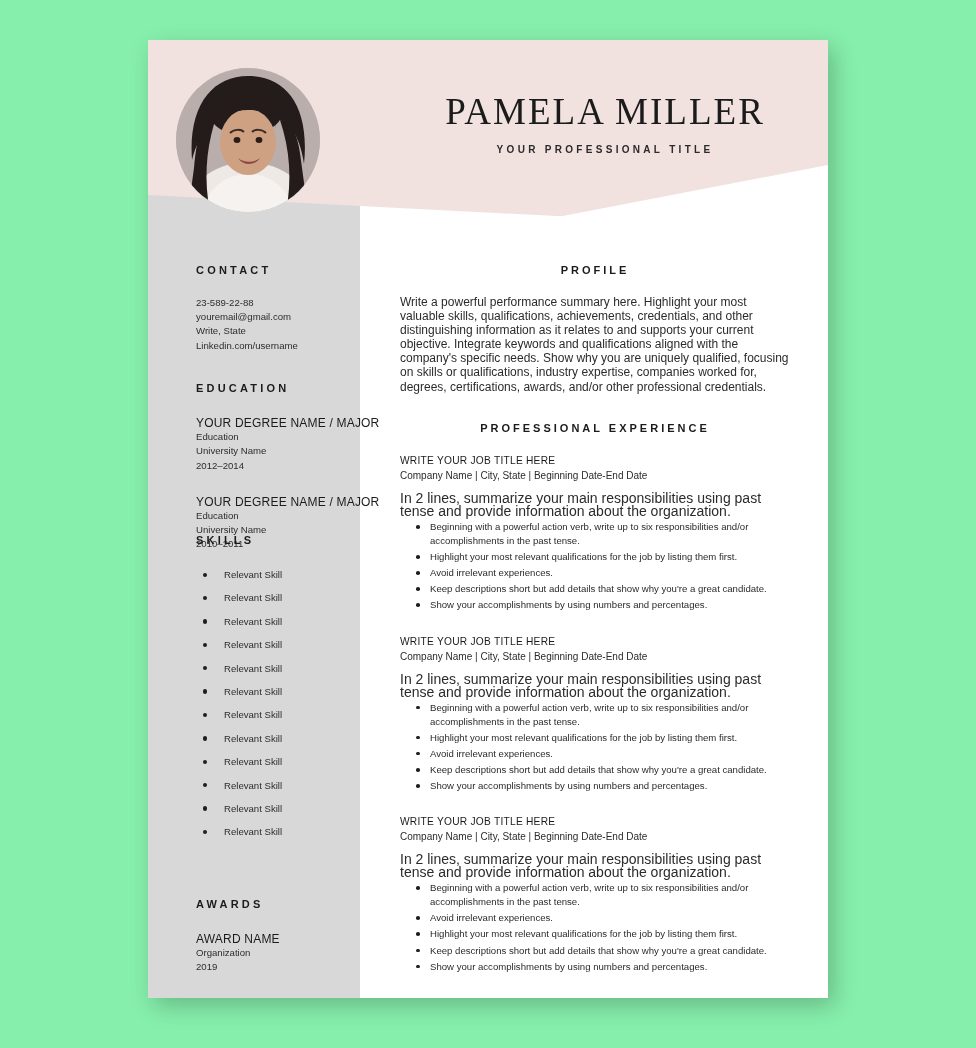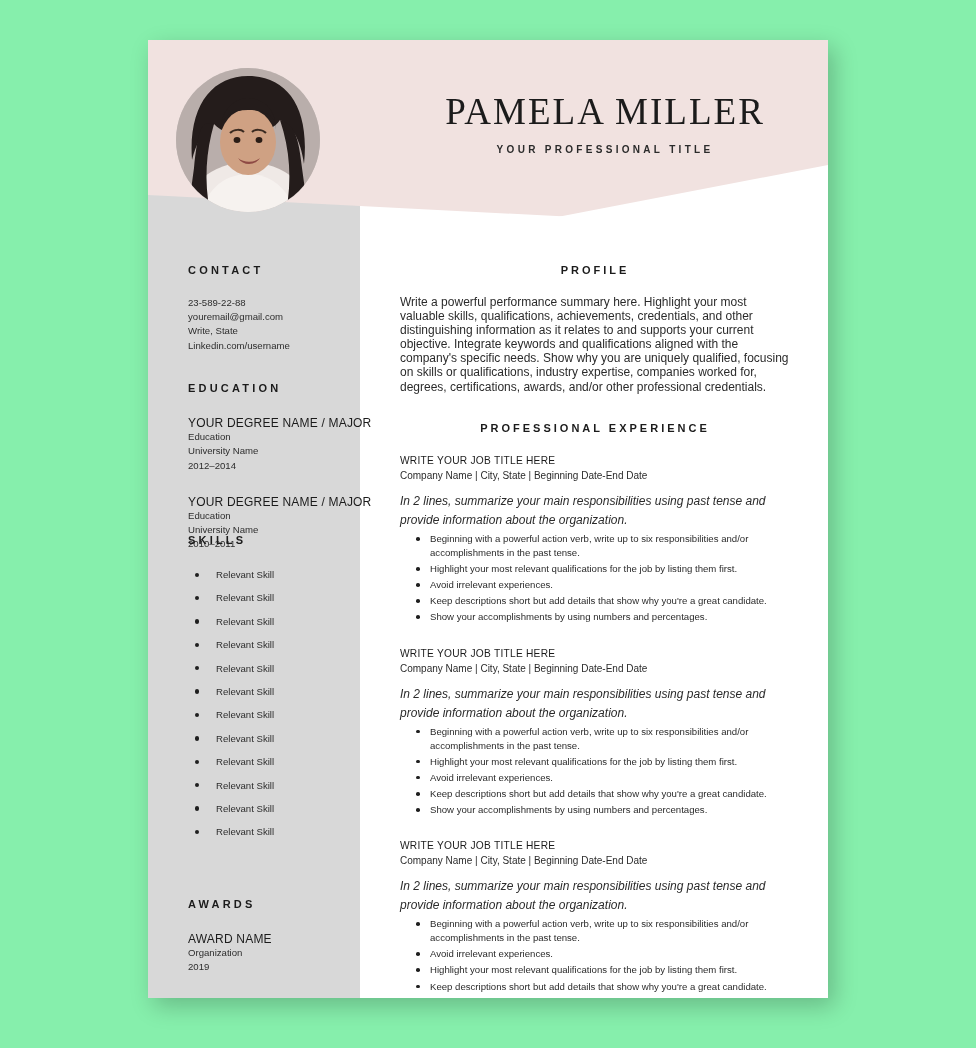--- a/index.html
+++ b/index.html
@@ -121,21 +121,21 @@
     height: 958px;
     z-index: 8;
     padding: 0;
   }
   .sec-head {
     font-size: 11px;
     font-weight: bold;
     letter-spacing: 3.2px;
     color: #1b1b1b;
   }
-  .l-sec { position: absolute; left: 40px; width: 160px; }
+  .l-sec { position: absolute; left: 48px; width: 160px; }
   .l-line {
     font-size: 9.6px;
     color: #2d2d2d;
     line-height: 14.2px;
     white-space: nowrap;
   }
   .l-strong {
     font-size: 12px;
     color: #1b1b1b;
     line-height: 14.2px;
@@ -191,25 +191,24 @@
     letter-spacing: 0.25px;
     line-height: 14px;
   }
   .job-meta {
     font-size: 10px;
     color: #2b2b2b;
     line-height: 14px;
     margin-top: 1px;
   }
   .job-sum {
-    font-size: 12px;
-    color: #2b2b2b;
-    line-height: 19px;
+    font-size: 14px;
+    color: #2b2b2b;
+    line-height: 13px;
     margin-top: 9px;
-    font-style: italic;
   }
   ul.bullets {
     margin: 2px 0 0 0;
     padding: 0 0 0 16px;
     list-style: none;
   }
   ul.bullets li {
     position: relative;
     font-size: 9.6px;
     color: #2b2b2b;

